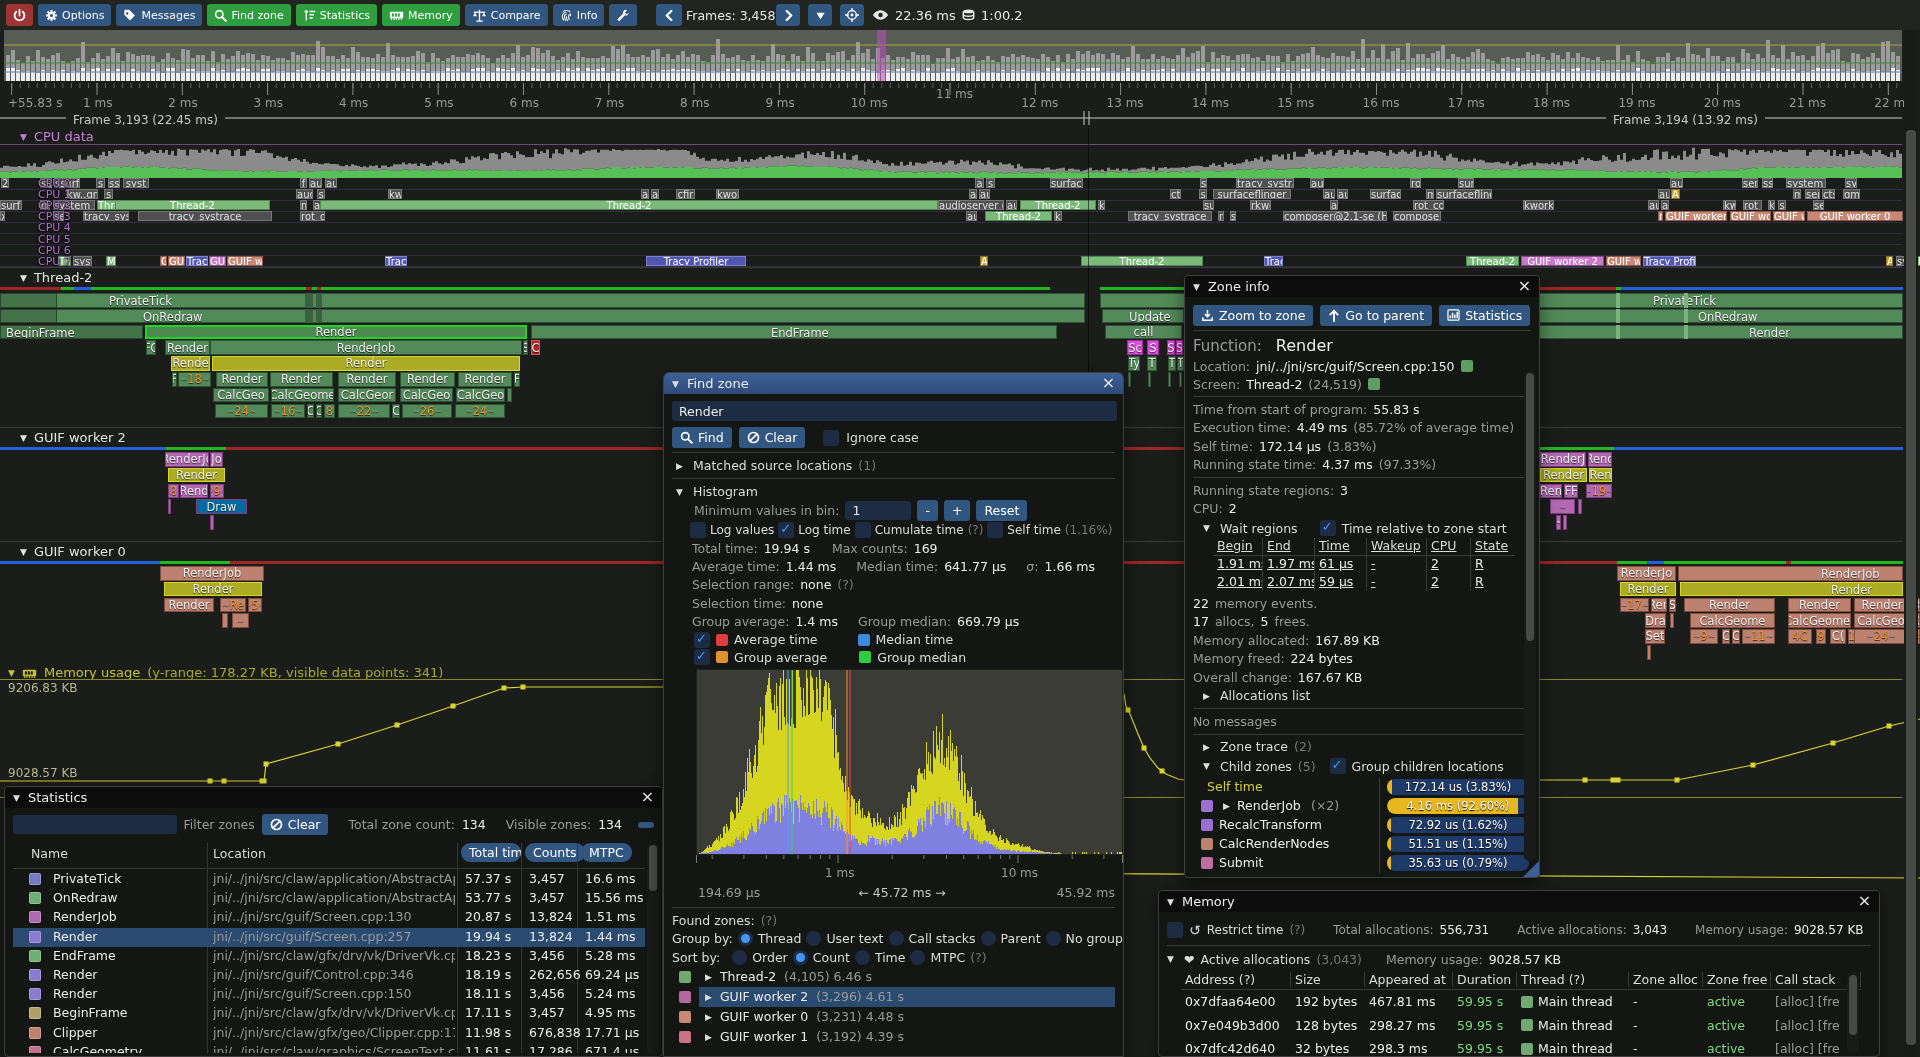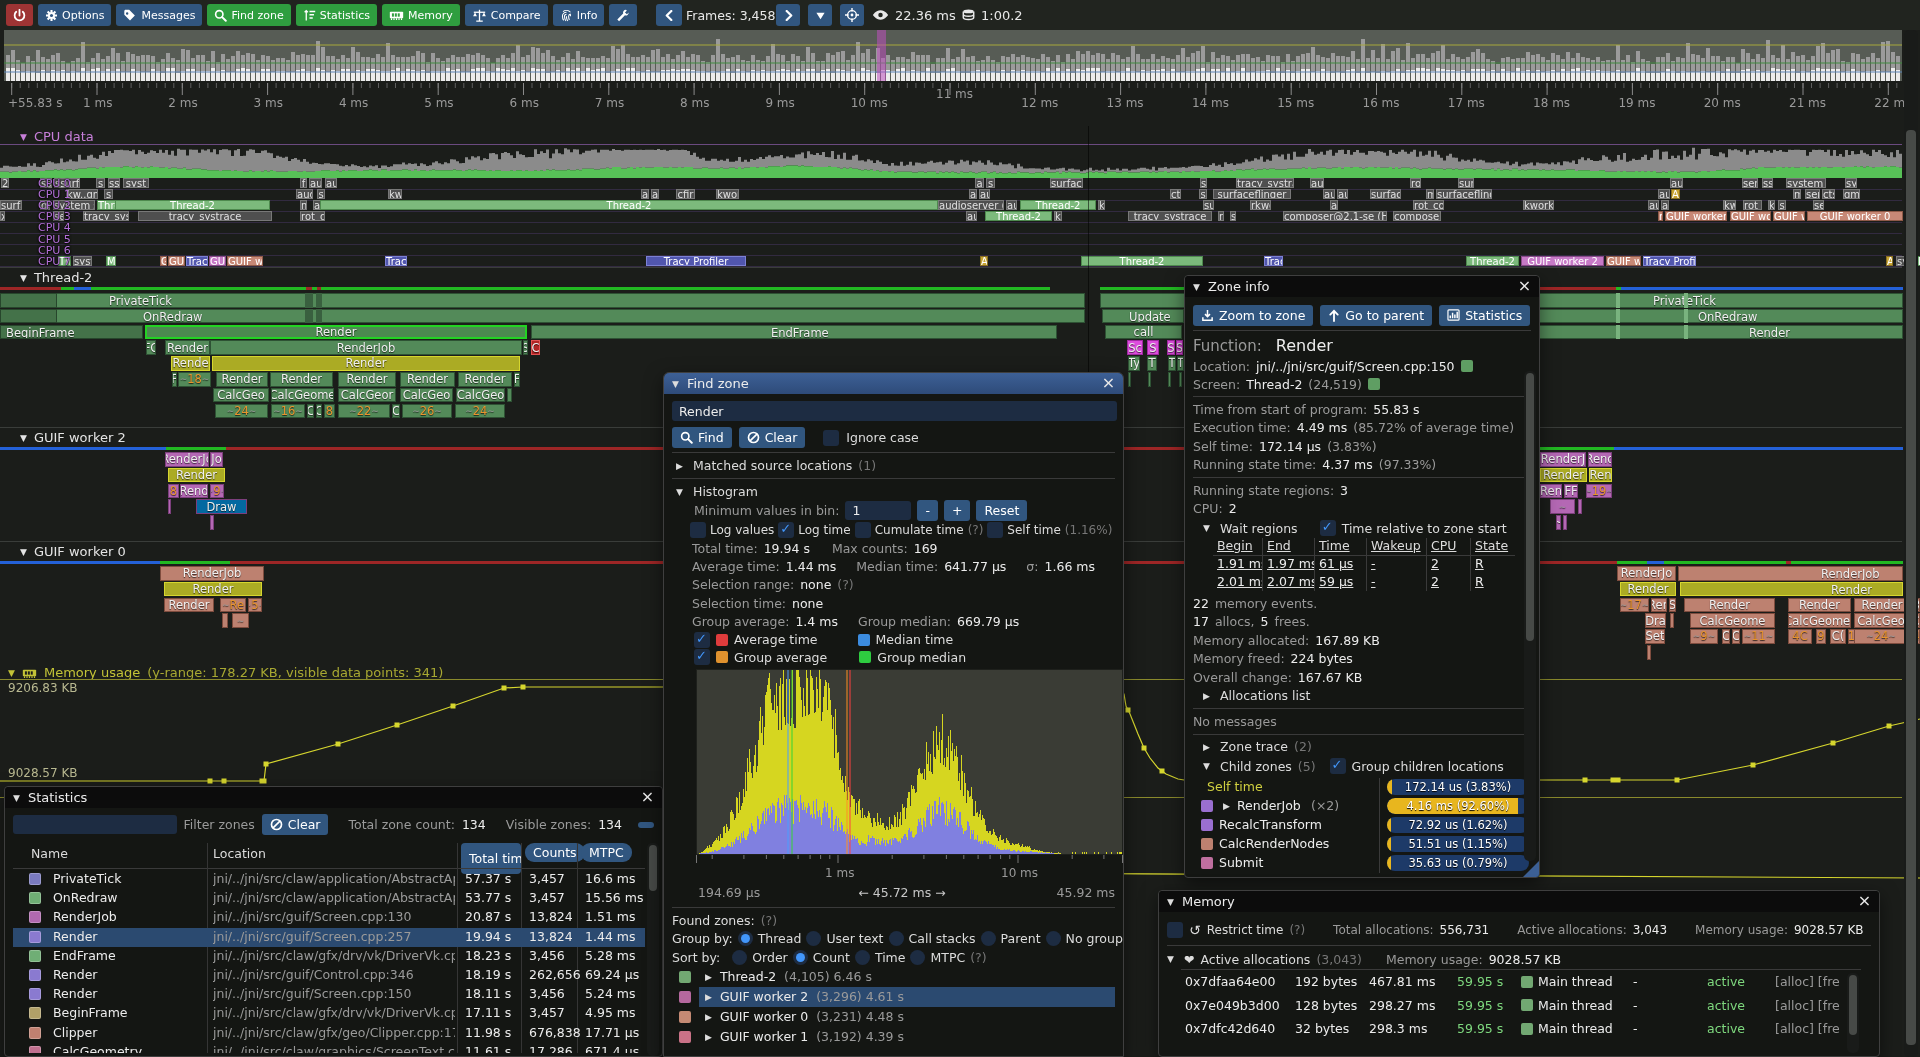--- a/index.html
+++ b/index.html
@@ -221,20 +221,28 @@
       <div class="mslabel" style="top: 13px; left: 1106.6px;">13 ms</div>
       <div class="mslabel" style="top: 13px; left: 1191.9px;">14 ms</div>
       <div class="mslabel" style="top: 13px; left: 1277.2px;">15 ms</div>
       <div class="mslabel" style="top: 13px; left: 1362.5px;">16 ms</div>
       <div class="mslabel" style="top: 13px; left: 1447.8px;">17 ms</div>
       <div class="mslabel" style="top: 13px; left: 1533.1px;">18 ms</div>
       <div class="mslabel" style="top: 13px; left: 1618.4px;">19 ms</div>
       <div class="mslabel" style="top: 13px; left: 1703.7px;">20 ms</div>
       <div class="mslabel" style="top: 13px; left: 1789px;">21 ms</div>
       <div class="mslabel" style="top: 13px; left: 1874.3px;">22 ms</div>
+    </div>
+  <div id="framebar" style="top:110px;height:16px">
+      <svg width="1920" height="16" style="position: absolute; left: 0px; top: 0px;">
+        <path d="M0 8H1902" fill="none" stroke="#c8c8c8" stroke-width="1"></path>
+        <path d="M1084 1v14M1089 1v14" fill="none" stroke="#c8c8c8" stroke-width="1"></path>
+      </svg>
+      <div class="framelabel" style="left: 66px;">Frame 3,193 (22.45 ms)</div>
+      <div class="framelabel" style="left: 1606px;">Frame 3,194 (13.92 ms)</div>
     </div>
   <div id="timeline" class="abs" style="left:0;top:0;width:1920px;height:1057px">
       <div class="sechdr cpuhdr" style="left: 20px; top: 129px;">
         <span class="tri">▼</span>
         <span>CPU data</span>
       </div>
       <div class="abs" style="left: 0px; top: 144px; width: 1902px; height: 1px; background: rgb(107, 74, 128);"></div>
       <svg width="1902" height="32" style="position: absolute; left: 0px; top: 146px;">
         <path d="M0 21.759999999999998h3v4h-3zM3 19.759999999999998h3v6h-3zM6 19.759999999999998h3v6h-3zM9 20.54h3v6h-3zM12 20.759999999999998h3v5h-3zM15 20.759999999999998h3v5h-3zM18 19.98h3v5h-3zM21 20.759999999999998h3v5h-3zM24 20.759999999999998h3v5h-3zM27 17.2h3v7h-3zM30 19.759999999999998h3v6h-3zM33 17.2h3v7h-3zM36 20.759999999999998h3v5h-3zM39 20.98h3v4h-3zM42 18.98h3v6h-3zM45 16.2h3v8h-3zM48 15.2h3v9h-3zM51 16.2h3v8h-3zM54 17.42h3v6h-3zM57 17.2h3v7h-3zM60 12.420000000000002h3v11h-3zM63 16.2h3v8h-3zM66 15.420000000000002h3v8h-3zM69 13.420000000000002h3v10h-3zM72 15.2h3v9h-3zM75 15.420000000000002h3v8h-3zM78 8.64h3v14h-3zM81 13.64h3v9h-3zM84 13.64h3v9h-3zM87 9.86h3v12h-3zM90 8.86h3v13h-3zM93 11.86h3v10h-3zM96 12.64h3v10h-3zM99 9.079999999999998h3v12h-3zM102 5.859999999999999h3v16h-3zM105 10.079999999999998h3v11h-3zM108 5.079999999999998h3v16h-3zM111 7.079999999999998h3v14h-3zM114 4.079999999999998h3v17h-3zM117 4.079999999999998h3v17h-3zM120 3.8599999999999994h3v18h-3zM123 4.299999999999997h3v16h-3zM126 4.299999999999997h3v16h-3zM129 5.079999999999998h3v16h-3zM132 3.8599999999999994h3v18h-3zM135 8.299999999999997h3v12h-3zM138 4.079999999999998h3v17h-3zM141 5.859999999999999h3v16h-3zM144 8.079999999999998h3v13h-3zM147 6.859999999999999h3v15h-3zM150 4.299999999999997h3v16h-3zM153 5.079999999999998h3v16h-3zM156 7.079999999999998h3v14h-3zM159 3.8599999999999994h3v18h-3zM162 6.859999999999999h3v15h-3zM165 4.079999999999998h3v17h-3zM168 8.64h3v14h-3zM171 4.859999999999999h3v17h-3zM174 9.86h3v12h-3zM177 2.6400000000000006h3v20h-3zM180 3.6400000000000006h3v19h-3zM183 3.8599999999999994h3v18h-3zM186 9.420000000000002h3v14h-3zM189 3.4200000000000017h3v20h-3zM192 3.6400000000000006h3v19h-3zM195 3.6400000000000006h3v19h-3zM198 6.640000000000001h3v16h-3zM201 3.4200000000000017h3v20h-3zM204 4.420000000000002h3v19h-3zM207 3.1999999999999993h3v21h-3zM210 6.199999999999999h3v18h-3zM213 3.1999999999999993h3v21h-3zM216 8.2h3v16h-3zM219 3.9800000000000004h3v21h-3zM222 3.1999999999999993h3v21h-3zM225 3.1999999999999993h3v21h-3zM228 4.199999999999999h3v20h-3zM231 9.98h3v15h-3zM234 4.199999999999999h3v20h-3zM237 2.9800000000000004h3v22h-3zM240 9.98h3v15h-3zM243 9.759999999999998h3v16h-3zM246 4.759999999999998h3v21h-3zM249 3.1999999999999993h3v21h-3zM252 3.759999999999998h3v22h-3zM255 6.98h3v18h-3zM258 6.98h3v18h-3zM261 4.759999999999998h3v21h-3zM264 4.199999999999999h3v20h-3zM267 6.759999999999998h3v19h-3zM270 7.199999999999999h3v17h-3zM273 11.98h3v13h-3zM276 9.759999999999998h3v16h-3zM279 10.759999999999998h3v15h-3zM282 11.759999999999998h3v14h-3zM285 10.759999999999998h3v15h-3zM288 14.98h3v10h-3zM291 12.98h3v12h-3zM294 11.98h3v13h-3zM297 13.759999999999998h3v12h-3zM300 15.759999999999998h3v10h-3zM303 12.98h3v12h-3zM306 15.759999999999998h3v10h-3zM309 17.759999999999998h3v8h-3zM312 16.759999999999998h3v9h-3zM315 16.98h3v8h-3zM318 17.98h3v7h-3zM321 18.2h3v6h-3zM324 17.2h3v7h-3zM327 17.2h3v7h-3zM330 17.98h3v7h-3zM333 17.98h3v7h-3zM336 18.2h3v6h-3zM339 19.759999999999998h3v6h-3zM342 20.2h3v4h-3zM345 18.98h3v6h-3zM348 20.2h3v4h-3zM351 18.2h3v6h-3zM354 19.2h3v5h-3zM357 19.98h3v5h-3zM360 20.98h3v4h-3zM363 20.2h3v4h-3zM366 21.2h3v3h-3zM369 19.42h3v4h-3zM372 20.2h3v4h-3zM375 19.2h3v5h-3zM378 21.98h3v3h-3zM381 19.42h3v4h-3zM384 19.42h3v4h-3zM387 20.98h3v4h-3zM390 20.2h3v4h-3zM393 18.2h3v6h-3zM396 18.2h3v6h-3zM399 18.2h3v6h-3zM402 16.42h3v7h-3zM405 18.42h3v5h-3zM408 17.2h3v7h-3zM411 17.98h3v7h-3zM414 17.42h3v6h-3zM417 19.98h3v5h-3zM420 17.2h3v7h-3zM423 18.2h3v6h-3zM426 19.98h3v5h-3zM429 19.2h3v5h-3zM432 16.42h3v7h-3zM435 15.2h3v9h-3zM438 17.2h3v7h-3zM441 18.2h3v6h-3zM444 16.2h3v8h-3zM447 17.2h3v7h-3zM450 13.2h3v11h-3zM453 13.420000000000002h3v10h-3zM456 15.2h3v9h-3zM459 17.2h3v7h-3zM462 16.98h3v8h-3zM465 11.2h3v13h-3zM468 13.420000000000002h3v10h-3zM471 10.2h3v14h-3zM474 11.420000000000002h3v12h-3zM477 10.2h3v14h-3zM480 14.2h3v10h-3zM483 12.2h3v12h-3zM486 12.98h3v12h-3zM489 7.199999999999999h3v17h-3zM492 6.98h3v18h-3zM495 8.2h3v16h-3zM498 13.2h3v11h-3zM501 6.98h3v18h-3zM504 5.98h3v19h-3zM507 6.98h3v18h-3zM510 9.2h3v15h-3zM513 11.98h3v13h-3zM516 5.199999999999999h3v19h-3zM519 8.2h3v16h-3zM522 8.98h3v16h-3zM525 11.2h3v13h-3zM528 10.98h3v14h-3zM531 10.98h3v14h-3zM534 3.1999999999999993h3v21h-3zM537 7.98h3v17h-3zM540 5.199999999999999h3v19h-3zM543 6.98h3v18h-3zM546 3.4200000000000017h3v20h-3zM549 12.2h3v12h-3zM552 7.420000000000002h3v16h-3zM555 3.1999999999999993h3v21h-3zM558 7.199999999999999h3v17h-3zM561 8.2h3v16h-3zM564 2.1999999999999993h3v22h-3zM567 3.4200000000000017h3v20h-3zM570 6.199999999999999h3v18h-3zM573 3.1999999999999993h3v21h-3zM576 3.4200000000000017h3v20h-3zM579 8.2h3v16h-3zM582 6.640000000000001h3v16h-3zM585 4.640000000000001h3v18h-3zM588 4.640000000000001h3v18h-3zM591 3.6400000000000006h3v19h-3zM594 3.4200000000000017h3v20h-3zM597 6.420000000000002h3v17h-3zM600 3.6400000000000006h3v19h-3zM603 3.6400000000000006h3v19h-3zM606 3.8599999999999994h3v18h-3zM609 4.640000000000001h3v18h-3zM612 3.0799999999999983h3v18h-3zM615 4.079999999999998h3v17h-3zM618 4.079999999999998h3v17h-3zM621 4.640000000000001h3v18h-3zM624 3.6400000000000006h3v19h-3zM627 3.8599999999999994h3v18h-3zM630 4.079999999999998h3v17h-3zM633 3.6400000000000006h3v19h-3zM636 4.079999999999998h3v17h-3zM639 3.8599999999999994h3v18h-3zM642 4.079999999999998h3v17h-3zM645 3.8599999999999994h3v18h-3zM648 3.8599999999999994h3v18h-3zM651 3.8599999999999994h3v18h-3zM654 4.079999999999998h3v17h-3zM657 3.0799999999999983h3v18h-3zM660 4.079999999999998h3v17h-3zM663 3.8599999999999994h3v18h-3zM666 4.859999999999999h3v17h-3zM669 4.079999999999998h3v17h-3zM672 3.8599999999999994h3v18h-3zM675 3.8599999999999994h3v18h-3zM678 4.079999999999998h3v17h-3zM681 3.8599999999999994h3v18h-3zM684 4.079999999999998h3v17h-3zM687 5.079999999999998h3v16h-3zM690 9.079999999999998h3v12h-3zM693 6.640000000000001h3v16h-3zM696 10.64h3v12h-3zM699 12.64h3v10h-3zM702 11.86h3v10h-3zM705 14.86h3v7h-3zM708 14.64h3v8h-3zM711 12.64h3v10h-3zM714 12.64h3v10h-3zM717 14.64h3v8h-3zM720 13.86h3v8h-3zM723 14.64h3v8h-3zM726 12.64h3v10h-3zM729 15.86h3v6h-3zM732 15.86h3v6h-3zM735 14.64h3v8h-3zM738 11.079999999999998h3v10h-3zM741 15.64h3v7h-3zM744 13.86h3v8h-3zM747 15.86h3v6h-3zM750 13.079999999999998h3v8h-3zM753 14.079999999999998h3v7h-3zM756 12.86h3v9h-3zM759 11.079999999999998h3v10h-3zM762 13.079999999999998h3v8h-3zM765 10.86h3v11h-3zM768 9.299999999999997h3v11h-3zM771 11.299999999999997h3v9h-3zM774 10.299999999999997h3v10h-3zM777 10.299999999999997h3v10h-3zM780 9.079999999999998h3v12h-3zM783 12.299999999999997h3v8h-3zM786 10.52h3v9h-3zM789 11.52h3v8h-3zM792 11.52h3v8h-3zM795 8.52h3v11h-3zM798 8.299999999999997h3v12h-3zM801 6.52h3v13h-3zM804 12.299999999999997h3v8h-3zM807 5.299999999999997h3v15h-3zM810 8.299999999999997h3v12h-3zM813 9.079999999999998h3v12h-3zM816 7.079999999999998h3v14h-3zM819 9.079999999999998h3v12h-3zM822 6.079999999999998h3v15h-3zM825 11.079999999999998h3v10h-3zM828 11.299999999999997h3v9h-3zM831 5.079999999999998h3v16h-3zM834 13.079999999999998h3v8h-3zM837 8.86h3v13h-3zM840 12.64h3v10h-3zM843 6.859999999999999h3v15h-3zM846 13.64h3v9h-3zM849 13.86h3v8h-3zM852 9.64h3v13h-3zM855 8.64h3v14h-3zM858 14.420000000000002h3v9h-3zM861 14.2h3v10h-3zM864 15.420000000000002h3v8h-3zM867 13.2h3v11h-3zM870 14.420000000000002h3v9h-3zM873 16.98h3v8h-3zM876 14.2h3v10h-3zM879 15.759999999999998h3v10h-3zM882 17.98h3v7h-3zM885 17.98h3v7h-3zM888 19.759999999999998h3v6h-3zM891 16.98h3v8h-3zM894 19.54h3v7h-3zM897 19.759999999999998h3v6h-3zM900 15.759999999999998h3v10h-3zM903 19.759999999999998h3v6h-3zM906 18.759999999999998h3v7h-3zM909 15.759999999999998h3v10h-3zM912 19.54h3v7h-3zM915 16.54h3v10h-3zM918 16.759999999999998h3v9h-3zM921 17.759999999999998h3v8h-3zM924 17.54h3v9h-3zM927 15.759999999999998h3v10h-3zM930 14.759999999999998h3v11h-3zM933 16.759999999999998h3v9h-3zM936 16.32h3v11h-3zM939 15.759999999999998h3v10h-3zM942 18.54h3v8h-3zM945 16.759999999999998h3v9h-3zM948 14.54h3v12h-3zM951 14.759999999999998h3v11h-3zM954 18.54h3v8h-3zM957 17.32h3v10h-3zM960 13.759999999999998h3v12h-3zM963 15.54h3v11h-3zM966 14.54h3v12h-3zM969 18.759999999999998h3v7h-3zM972 15.54h3v11h-3zM975 16.32h3v11h-3zM978 14.54h3v12h-3zM981 16.759999999999998h3v9h-3zM984 18.759999999999998h3v7h-3zM987 14.32h3v13h-3zM990 16.54h3v10h-3zM993 18.759999999999998h3v7h-3zM996 19.32h3v8h-3zM999 16.54h3v10h-3zM1002 18.32h3v9h-3zM1005 18.32h3v9h-3zM1008 17.54h3v9h-3zM1011 19.32h3v8h-3zM1014 22.32h3v5h-3zM1017 17.759999999999998h3v8h-3zM1020 20.54h3v6h-3zM1023 22.54h3v4h-3zM1026 22.54h3v4h-3zM1029 22.32h3v5h-3zM1032 22.32h3v5h-3zM1035 22.54h3v4h-3zM1038 22.54h3v4h-3zM1041 23.32h3v4h-3zM1044 21.759999999999998h3v4h-3zM1047 21.54h3v5h-3zM1050 23.54h3v3h-3zM1053 23.54h3v3h-3zM1056 22.759999999999998h3v3h-3zM1059 22.32h3v5h-3zM1062 21.759999999999998h3v4h-3zM1065 24.54h3v2h-3zM1068 22.759999999999998h3v3h-3zM1071 22.54h3v4h-3zM1074 23.54h3v3h-3zM1077 23.54h3v3h-3zM1080 25.32h3v2h-3zM1083 24.32h3v3h-3zM1086 23.54h3v3h-3zM1089 21.759999999999998h3v4h-3zM1092 24.54h3v2h-3zM1095 23.759999999999998h3v2h-3zM1098 24.54h3v2h-3zM1101 23.54h3v3h-3zM1104 25.32h3v2h-3zM1107 21.759999999999998h3v4h-3zM1110 23.759999999999998h3v2h-3zM1113 23.759999999999998h3v2h-3zM1116 22.54h3v4h-3zM1119 24.54h3v2h-3zM1122 22.759999999999998h3v3h-3zM1125 22.759999999999998h3v3h-3zM1128 24.54h3v2h-3zM1131 23.54h3v3h-3zM1134 23.54h3v3h-3zM1137 22.54h3v4h-3zM1140 21.759999999999998h3v4h-3zM1143 21.759999999999998h3v4h-3zM1146 22.759999999999998h3v3h-3zM1149 23.54h3v3h-3zM1152 20.759999999999998h3v5h-3zM1155 24.54h3v2h-3zM1158 21.759999999999998h3v4h-3zM1161 21.759999999999998h3v4h-3zM1164 20.98h3v4h-3zM1167 22.54h3v4h-3zM1170 21.759999999999998h3v4h-3zM1173 21.759999999999998h3v4h-3zM1176 21.759999999999998h3v4h-3zM1179 21.54h3v5h-3zM1182 20.98h3v4h-3zM1185 21.759999999999998h3v4h-3zM1188 20.759999999999998h3v5h-3zM1191 19.98h3v5h-3zM1194 19.759999999999998h3v6h-3zM1197 19.759999999999998h3v6h-3zM1200 19.98h3v5h-3zM1203 20.98h3v4h-3zM1206 20.98h3v4h-3zM1209 18.98h3v6h-3zM1212 17.2h3v7h-3zM1215 19.759999999999998h3v6h-3zM1218 18.759999999999998h3v7h-3zM1221 20.98h3v4h-3zM1224 16.2h3v8h-3zM1227 17.98h3v7h-3zM1230 17.2h3v7h-3zM1233 18.98h3v6h-3zM1236 17.42h3v6h-3zM1239 17.42h3v6h-3zM1242 16.2h3v8h-3zM1245 13.420000000000002h3v10h-3zM1248 15.420000000000002h3v8h-3zM1251 14.64h3v8h-3zM1254 12.2h3v12h-3zM1257 13.420000000000002h3v10h-3zM1260 10.420000000000002h3v13h-3zM1263 15.64h3v7h-3zM1266 13.420000000000002h3v10h-3zM1269 14.64h3v8h-3zM1272 8.64h3v14h-3zM1275 8.420000000000002h3v15h-3zM1278 10.420000000000002h3v13h-3zM1281 8.420000000000002h3v15h-3zM1284 13.420000000000002h3v10h-3zM1287 7.640000000000001h3v15h-3zM1290 13.64h3v9h-3zM1293 5.640000000000001h3v17h-3zM1296 10.64h3v12h-3zM1299 10.64h3v12h-3zM1302 10.86h3v11h-3zM1305 7.640000000000001h3v15h-3zM1308 3.0799999999999983h3v18h-3zM1311 5.640000000000001h3v17h-3zM1314 8.64h3v14h-3zM1317 7.859999999999999h3v14h-3zM1320 5.859999999999999h3v16h-3zM1323 8.86h3v13h-3zM1326 4.640000000000001h3v18h-3zM1329 3.6400000000000006h3v19h-3zM1332 9.86h3v12h-3zM1335 6.859999999999999h3v15h-3zM1338 4.079999999999998h3v17h-3zM1341 3.6400000000000006h3v19h-3zM1344 8.079999999999998h3v13h-3zM1347 4.079999999999998h3v17h-3zM1350 8.86h3v13h-3zM1353 6.079999999999998h3v15h-3zM1356 4.079999999999998h3v17h-3zM1359 6.859999999999999h3v15h-3zM1362 6.640000000000001h3v16h-3zM1365 8.86h3v13h-3zM1368 5.079999999999998h3v16h-3zM1371 5.079999999999998h3v16h-3zM1374 5.859999999999999h3v16h-3zM1377 5.079999999999998h3v16h-3zM1380 5.859999999999999h3v16h-3zM1383 6.859999999999999h3v15h-3zM1386 9.86h3v12h-3zM1389 4.079999999999998h3v17h-3zM1392 6.640000000000001h3v16h-3zM1395 8.079999999999998h3v13h-3zM1398 5.640000000000001h3v17h-3zM1401 3.8599999999999994h3v18h-3zM1404 5.859999999999999h3v16h-3zM1407 7.859999999999999h3v14h-3zM1410 5.640000000000001h3v17h-3zM1413 3.8599999999999994h3v18h-3zM1416 10.64h3v12h-3zM1419 5.420000000000002h3v18h-3zM1422 9.64h3v13h-3zM1425 8.64h3v14h-3zM1428 4.859999999999999h3v17h-3zM1431 10.64h3v12h-3zM1434 4.640000000000001h3v18h-3zM1437 8.64h3v14h-3zM1440 11.64h3v11h-3zM1443 14.420000000000002h3v9h-3zM1446 9.64h3v13h-3zM1449 7.640000000000001h3v15h-3zM1452 11.420000000000002h3v12h-3zM1455 11.64h3v11h-3zM1458 15.420000000000002h3v8h-3zM1461 13.420000000000002h3v10h-3zM1464 14.64h3v8h-3zM1467 13.64h3v9h-3zM1470 15.64h3v7h-3zM1473 12.420000000000002h3v11h-3zM1476 14.64h3v8h-3zM1479 13.64h3v9h-3zM1482 14.420000000000002h3v9h-3zM1485 16.42h3v7h-3zM1488 16.42h3v7h-3zM1491 16.64h3v6h-3zM1494 16.2h3v8h-3zM1497 15.64h3v7h-3zM1500 17.2h3v7h-3zM1503 17.42h3v6h-3zM1506 15.420000000000002h3v8h-3zM1509 19.2h3v5h-3zM1512 17.64h3v5h-3zM1515 15.64h3v7h-3zM1518 20.2h3v4h-3zM1521 18.42h3v5h-3zM1524 18.2h3v6h-3zM1527 17.42h3v6h-3zM1530 16.42h3v7h-3zM1533 19.42h3v4h-3zM1536 16.42h3v7h-3zM1539 17.2h3v7h-3zM1542 17.42h3v6h-3zM1545 17.2h3v7h-3zM1548 18.2h3v6h-3zM1551 16.42h3v7h-3zM1554 18.2h3v6h-3zM1557 16.2h3v8h-3zM1560 19.2h3v5h-3zM1563 15.2h3v9h-3zM1566 15.420000000000002h3v8h-3zM1569 16.42h3v7h-3zM1572 14.420000000000002h3v9h-3zM1575 17.98h3v7h-3zM1578 13.2h3v11h-3zM1581 11.2h3v13h-3zM1584 14.2h3v10h-3zM1587 12.2h3v12h-3zM1590 13.98h3v11h-3zM1593 14.98h3v10h-3zM1596 14.98h3v10h-3zM1599 14.2h3v10h-3zM1602 9.2h3v15h-3zM1605 10.759999999999998h3v15h-3zM1608 13.759999999999998h3v12h-3zM1611 15.759999999999998h3v10h-3zM1614 14.759999999999998h3v11h-3zM1617 8.98h3v16h-3zM1620 13.759999999999998h3v12h-3zM1623 6.98h3v18h-3zM1626 15.759999999999998h3v10h-3zM1629 14.759999999999998h3v11h-3zM1632 12.759999999999998h3v13h-3zM1635 13.98h3v11h-3zM1638 13.759999999999998h3v12h-3zM1641 10.98h3v14h-3zM1644 8.759999999999998h3v17h-3zM1647 13.98h3v11h-3zM1650 11.759999999999998h3v14h-3zM1653 3.9800000000000004h3v21h-3zM1656 3.539999999999999h3v23h-3zM1659 13.54h3v13h-3zM1662 5.759999999999998h3v20h-3zM1665 5.539999999999999h3v21h-3zM1668 12.98h3v12h-3zM1671 9.759999999999998h3v16h-3zM1674 11.98h3v13h-3zM1677 9.54h3v17h-3zM1680 13.759999999999998h3v12h-3zM1683 4.759999999999998h3v21h-3zM1686 10.759999999999998h3v15h-3zM1689 8.759999999999998h3v17h-3zM1692 1.759999999999998h3v24h-3zM1695 13.54h3v13h-3zM1698 7.759999999999998h3v18h-3zM1701 2.9800000000000004h3v22h-3zM1704 2.9800000000000004h3v22h-3zM1707 2.759999999999998h3v23h-3zM1710 8.98h3v16h-3zM1713 9.98h3v15h-3zM1716 10.2h3v14h-3zM1719 6.199999999999999h3v18h-3zM1722 7.420000000000002h3v16h-3zM1725 11.2h3v13h-3zM1728 3.1999999999999993h3v21h-3zM1731 4.199999999999999h3v20h-3zM1734 3.1999999999999993h3v21h-3zM1737 4.199999999999999h3v20h-3zM1740 5.640000000000001h3v17h-3zM1743 3.4200000000000017h3v20h-3zM1746 8.64h3v14h-3zM1749 4.640000000000001h3v18h-3zM1752 3.8599999999999994h3v18h-3zM1755 6.640000000000001h3v16h-3zM1758 4.079999999999998h3v17h-3zM1761 4.079999999999998h3v17h-3zM1764 5.859999999999999h3v16h-3zM1767 4.859999999999999h3v17h-3zM1770 6.859999999999999h3v15h-3zM1773 3.8599999999999994h3v18h-3zM1776 5.079999999999998h3v16h-3zM1779 4.079999999999998h3v17h-3zM1782 5.859999999999999h3v16h-3zM1785 6.079999999999998h3v15h-3zM1788 3.8599999999999994h3v18h-3zM1791 4.079999999999998h3v17h-3zM1794 3.8599999999999994h3v18h-3zM1797 3.8599999999999994h3v18h-3zM1800 4.079999999999998h3v17h-3zM1803 4.079999999999998h3v17h-3zM1806 9.86h3v12h-3zM1809 6.079999999999998h3v15h-3zM1812 3.8599999999999994h3v18h-3zM1815 4.079999999999998h3v17h-3zM1818 3.8599999999999994h3v18h-3zM1821 4.079999999999998h3v17h-3zM1824 6.079999999999998h3v15h-3zM1827 3.8599999999999994h3v18h-3zM1830 9.86h3v12h-3zM1833 4.079999999999998h3v17h-3zM1836 10.079999999999998h3v11h-3zM1839 8.079999999999998h3v13h-3zM1842 10.86h3v11h-3zM1845 4.079999999999998h3v17h-3zM1848 9.079999999999998h3v12h-3zM1851 5.079999999999998h3v16h-3zM1854 8.299999999999997h3v12h-3zM1857 8.079999999999998h3v13h-3zM1860 4.299999999999997h3v16h-3zM1863 6.859999999999999h3v15h-3zM1866 8.299999999999997h3v12h-3zM1869 10.079999999999998h3v11h-3zM1872 3.8599999999999994h3v18h-3zM1875 6.079999999999998h3v15h-3zM1878 4.079999999999998h3v17h-3zM1881 8.079999999999998h3v13h-3zM1884 9.299999999999997h3v11h-3zM1887 11.079999999999998h3v10h-3zM1890 6.299999999999997h3v14h-3zM1893 11.299999999999997h3v9h-3zM1896 4.079999999999998h3v17h-3zM1899 7.859999999999999h3v14h-3z" fill="#8b8b8b"></path>
         <path d="M0 25.759999999999998h3v6.24h-3zM3 25.759999999999998h3v6.24h-3zM6 25.759999999999998h3v6.24h-3zM9 26.54h3v5.46h-3zM12 25.759999999999998h3v6.24h-3zM15 25.759999999999998h3v6.24h-3zM18 24.98h3v7.0200000000000005h-3zM21 25.759999999999998h3v6.24h-3zM24 25.759999999999998h3v6.24h-3zM27 24.2h3v7.800000000000001h-3zM30 25.759999999999998h3v6.24h-3zM33 24.2h3v7.800000000000001h-3zM36 25.759999999999998h3v6.24h-3zM39 24.98h3v7.0200000000000005h-3zM42 24.98h3v7.0200000000000005h-3zM45 24.2h3v7.800000000000001h-3zM48 24.2h3v7.800000000000001h-3zM51 24.2h3v7.800000000000001h-3zM54 23.42h3v8.58h-3zM57 24.2h3v7.800000000000001h-3zM60 23.42h3v8.58h-3zM63 24.2h3v7.800000000000001h-3zM66 23.42h3v8.58h-3zM69 23.42h3v8.58h-3zM72 24.2h3v7.800000000000001h-3zM75 23.42h3v8.58h-3zM78 22.64h3v9.36h-3zM81 22.64h3v9.36h-3zM84 22.64h3v9.36h-3zM87 21.86h3v10.14h-3zM90 21.86h3v10.14h-3zM93 21.86h3v10.14h-3zM96 22.64h3v9.36h-3zM99 21.08h3v10.92h-3zM102 21.86h3v10.14h-3zM105 21.08h3v10.92h-3zM108 21.08h3v10.92h-3zM111 21.08h3v10.92h-3zM114 21.08h3v10.92h-3zM117 21.08h3v10.92h-3zM120 21.86h3v10.14h-3zM123 20.299999999999997h3v11.700000000000001h-3zM126 20.299999999999997h3v11.700000000000001h-3zM129 21.08h3v10.92h-3zM132 21.86h3v10.14h-3zM135 20.299999999999997h3v11.700000000000001h-3zM138 21.08h3v10.92h-3zM141 21.86h3v10.14h-3zM144 21.08h3v10.92h-3zM147 21.86h3v10.14h-3zM150 20.299999999999997h3v11.700000000000001h-3zM153 21.08h3v10.92h-3zM156 21.08h3v10.92h-3zM159 21.86h3v10.14h-3zM162 21.86h3v10.14h-3zM165 21.08h3v10.92h-3zM168 22.64h3v9.36h-3zM171 21.86h3v10.14h-3zM174 21.86h3v10.14h-3zM177 22.64h3v9.36h-3zM180 22.64h3v9.36h-3zM183 21.86h3v10.14h-3zM186 23.42h3v8.58h-3zM189 23.42h3v8.58h-3zM192 22.64h3v9.36h-3zM195 22.64h3v9.36h-3zM198 22.64h3v9.36h-3zM201 23.42h3v8.58h-3zM204 23.42h3v8.58h-3zM207 24.2h3v7.800000000000001h-3zM210 24.2h3v7.800000000000001h-3zM213 24.2h3v7.800000000000001h-3zM216 24.2h3v7.800000000000001h-3zM219 24.98h3v7.0200000000000005h-3zM222 24.2h3v7.800000000000001h-3zM225 24.2h3v7.800000000000001h-3zM228 24.2h3v7.800000000000001h-3zM231 24.98h3v7.0200000000000005h-3zM234 24.2h3v7.800000000000001h-3zM237 24.98h3v7.0200000000000005h-3zM240 24.98h3v7.0200000000000005h-3zM243 25.759999999999998h3v6.24h-3zM246 25.759999999999998h3v6.24h-3zM249 24.2h3v7.800000000000001h-3zM252 25.759999999999998h3v6.24h-3zM255 24.98h3v7.0200000000000005h-3zM258 24.98h3v7.0200000000000005h-3zM261 25.759999999999998h3v6.24h-3zM264 24.2h3v7.800000000000001h-3zM267 25.759999999999998h3v6.24h-3zM270 24.2h3v7.800000000000001h-3zM273 24.98h3v7.0200000000000005h-3zM276 25.759999999999998h3v6.24h-3zM279 25.759999999999998h3v6.24h-3zM282 25.759999999999998h3v6.24h-3zM285 25.759999999999998h3v6.24h-3zM288 24.98h3v7.0200000000000005h-3zM291 24.98h3v7.0200000000000005h-3zM294 24.98h3v7.0200000000000005h-3zM297 25.759999999999998h3v6.24h-3zM300 25.759999999999998h3v6.24h-3zM303 24.98h3v7.0200000000000005h-3zM306 25.759999999999998h3v6.24h-3zM309 25.759999999999998h3v6.24h-3zM312 25.759999999999998h3v6.24h-3zM315 24.98h3v7.0200000000000005h-3zM318 24.98h3v7.0200000000000005h-3zM321 24.2h3v7.800000000000001h-3zM324 24.2h3v7.800000000000001h-3zM327 24.2h3v7.800000000000001h-3zM330 24.98h3v7.0200000000000005h-3zM333 24.98h3v7.0200000000000005h-3zM336 24.2h3v7.800000000000001h-3zM339 25.759999999999998h3v6.24h-3zM342 24.2h3v7.800000000000001h-3zM345 24.98h3v7.0200000000000005h-3zM348 24.2h3v7.800000000000001h-3zM351 24.2h3v7.800000000000001h-3zM354 24.2h3v7.800000000000001h-3zM357 24.98h3v7.0200000000000005h-3zM360 24.98h3v7.0200000000000005h-3zM363 24.2h3v7.800000000000001h-3zM366 24.2h3v7.800000000000001h-3zM369 23.42h3v8.58h-3zM372 24.2h3v7.800000000000001h-3zM375 24.2h3v7.800000000000001h-3zM378 24.98h3v7.0200000000000005h-3zM381 23.42h3v8.58h-3zM384 23.42h3v8.58h-3zM387 24.98h3v7.0200000000000005h-3zM390 24.2h3v7.800000000000001h-3zM393 24.2h3v7.800000000000001h-3zM396 24.2h3v7.800000000000001h-3zM399 24.2h3v7.800000000000001h-3zM402 23.42h3v8.58h-3zM405 23.42h3v8.58h-3zM408 24.2h3v7.800000000000001h-3zM411 24.98h3v7.0200000000000005h-3zM414 23.42h3v8.58h-3zM417 24.98h3v7.0200000000000005h-3zM420 24.2h3v7.800000000000001h-3zM423 24.2h3v7.800000000000001h-3zM426 24.98h3v7.0200000000000005h-3zM429 24.2h3v7.800000000000001h-3zM432 23.42h3v8.58h-3zM435 24.2h3v7.800000000000001h-3zM438 24.2h3v7.800000000000001h-3zM441 24.2h3v7.800000000000001h-3zM444 24.2h3v7.800000000000001h-3zM447 24.2h3v7.800000000000001h-3zM450 24.2h3v7.800000000000001h-3zM453 23.42h3v8.58h-3zM456 24.2h3v7.800000000000001h-3zM459 24.2h3v7.800000000000001h-3zM462 24.98h3v7.0200000000000005h-3zM465 24.2h3v7.800000000000001h-3zM468 23.42h3v8.58h-3zM471 24.2h3v7.800000000000001h-3zM474 23.42h3v8.58h-3zM477 24.2h3v7.800000000000001h-3zM480 24.2h3v7.800000000000001h-3zM483 24.2h3v7.800000000000001h-3zM486 24.98h3v7.0200000000000005h-3zM489 24.2h3v7.800000000000001h-3zM492 24.98h3v7.0200000000000005h-3zM495 24.2h3v7.800000000000001h-3zM498 24.2h3v7.800000000000001h-3zM501 24.98h3v7.0200000000000005h-3zM504 24.98h3v7.0200000000000005h-3zM507 24.98h3v7.0200000000000005h-3zM510 24.2h3v7.800000000000001h-3zM513 24.98h3v7.0200000000000005h-3zM516 24.2h3v7.800000000000001h-3zM519 24.2h3v7.800000000000001h-3zM522 24.98h3v7.0200000000000005h-3zM525 24.2h3v7.800000000000001h-3zM528 24.98h3v7.0200000000000005h-3zM531 24.98h3v7.0200000000000005h-3zM534 24.2h3v7.800000000000001h-3zM537 24.98h3v7.0200000000000005h-3zM540 24.2h3v7.800000000000001h-3zM543 24.98h3v7.0200000000000005h-3zM546 23.42h3v8.58h-3zM549 24.2h3v7.800000000000001h-3zM552 23.42h3v8.58h-3zM555 24.2h3v7.800000000000001h-3zM558 24.2h3v7.800000000000001h-3zM561 24.2h3v7.800000000000001h-3zM564 24.2h3v7.800000000000001h-3zM567 23.42h3v8.58h-3zM570 24.2h3v7.800000000000001h-3zM573 24.2h3v7.800000000000001h-3zM576 23.42h3v8.58h-3zM579 24.2h3v7.800000000000001h-3zM582 22.64h3v9.36h-3zM585 22.64h3v9.36h-3zM588 22.64h3v9.36h-3zM591 22.64h3v9.36h-3zM594 23.42h3v8.58h-3zM597 23.42h3v8.58h-3zM600 22.64h3v9.36h-3zM603 22.64h3v9.36h-3zM606 21.86h3v10.14h-3zM609 22.64h3v9.36h-3zM612 21.08h3v10.92h-3zM615 21.08h3v10.92h-3zM618 21.08h3v10.92h-3zM621 22.64h3v9.36h-3zM624 22.64h3v9.36h-3zM627 21.86h3v10.14h-3zM630 21.08h3v10.92h-3zM633 22.64h3v9.36h-3zM636 21.08h3v10.92h-3zM639 21.86h3v10.14h-3zM642 21.08h3v10.92h-3zM645 21.86h3v10.14h-3zM648 21.86h3v10.14h-3zM651 21.86h3v10.14h-3zM654 21.08h3v10.92h-3zM657 21.08h3v10.92h-3zM660 21.08h3v10.92h-3zM663 21.86h3v10.14h-3zM666 21.86h3v10.14h-3zM669 21.08h3v10.92h-3zM672 21.86h3v10.14h-3zM675 21.86h3v10.14h-3zM678 21.08h3v10.92h-3zM681 21.86h3v10.14h-3zM684 21.08h3v10.92h-3zM687 21.08h3v10.92h-3zM690 21.08h3v10.92h-3zM693 22.64h3v9.36h-3zM696 22.64h3v9.36h-3zM699 22.64h3v9.36h-3zM702 21.86h3v10.14h-3zM705 21.86h3v10.14h-3zM708 22.64h3v9.36h-3zM711 22.64h3v9.36h-3zM714 22.64h3v9.36h-3zM717 22.64h3v9.36h-3zM720 21.86h3v10.14h-3zM723 22.64h3v9.36h-3zM726 22.64h3v9.36h-3zM729 21.86h3v10.14h-3zM732 21.86h3v10.14h-3zM735 22.64h3v9.36h-3zM738 21.08h3v10.92h-3zM741 22.64h3v9.36h-3zM744 21.86h3v10.14h-3zM747 21.86h3v10.14h-3zM750 21.08h3v10.92h-3zM753 21.08h3v10.92h-3zM756 21.86h3v10.14h-3zM759 21.08h3v10.92h-3zM762 21.08h3v10.92h-3zM765 21.86h3v10.14h-3zM768 20.299999999999997h3v11.700000000000001h-3zM771 20.299999999999997h3v11.700000000000001h-3zM774 20.299999999999997h3v11.700000000000001h-3zM777 20.299999999999997h3v11.700000000000001h-3zM780 21.08h3v10.92h-3zM783 20.299999999999997h3v11.700000000000001h-3zM786 19.52h3v12.48h-3zM789 19.52h3v12.48h-3zM792 19.52h3v12.48h-3zM795 19.52h3v12.48h-3zM798 20.299999999999997h3v11.700000000000001h-3zM801 19.52h3v12.48h-3zM804 20.299999999999997h3v11.700000000000001h-3zM807 20.299999999999997h3v11.700000000000001h-3zM810 20.299999999999997h3v11.700000000000001h-3zM813 21.08h3v10.92h-3zM816 21.08h3v10.92h-3zM819 21.08h3v10.92h-3zM822 21.08h3v10.92h-3zM825 21.08h3v10.92h-3zM828 20.299999999999997h3v11.700000000000001h-3zM831 21.08h3v10.92h-3zM834 21.08h3v10.92h-3zM837 21.86h3v10.14h-3zM840 22.64h3v9.36h-3zM843 21.86h3v10.14h-3zM846 22.64h3v9.36h-3zM849 21.86h3v10.14h-3zM852 22.64h3v9.36h-3zM855 22.64h3v9.36h-3zM858 23.42h3v8.58h-3zM861 24.2h3v7.800000000000001h-3zM864 23.42h3v8.58h-3zM867 24.2h3v7.800000000000001h-3zM870 23.42h3v8.58h-3zM873 24.98h3v7.0200000000000005h-3zM876 24.2h3v7.800000000000001h-3zM879 25.759999999999998h3v6.24h-3zM882 24.98h3v7.0200000000000005h-3zM885 24.98h3v7.0200000000000005h-3zM888 25.759999999999998h3v6.24h-3zM891 24.98h3v7.0200000000000005h-3zM894 26.54h3v5.46h-3zM897 25.759999999999998h3v6.24h-3zM900 25.759999999999998h3v6.24h-3zM903 25.759999999999998h3v6.24h-3zM906 25.759999999999998h3v6.24h-3zM909 25.759999999999998h3v6.24h-3zM912 26.54h3v5.46h-3zM915 26.54h3v5.46h-3zM918 25.759999999999998h3v6.24h-3zM921 25.759999999999998h3v6.24h-3zM924 26.54h3v5.46h-3zM927 25.759999999999998h3v6.24h-3zM930 25.759999999999998h3v6.24h-3zM933 25.759999999999998h3v6.24h-3zM936 27.32h3v4.68h-3zM939 25.759999999999998h3v6.24h-3zM942 26.54h3v5.46h-3zM945 25.759999999999998h3v6.24h-3zM948 26.54h3v5.46h-3zM951 25.759999999999998h3v6.24h-3zM954 26.54h3v5.46h-3zM957 27.32h3v4.68h-3zM960 25.759999999999998h3v6.24h-3zM963 26.54h3v5.46h-3zM966 26.54h3v5.46h-3zM969 25.759999999999998h3v6.24h-3zM972 26.54h3v5.46h-3zM975 27.32h3v4.68h-3zM978 26.54h3v5.46h-3zM981 25.759999999999998h3v6.24h-3zM984 25.759999999999998h3v6.24h-3zM987 27.32h3v4.68h-3zM990 26.54h3v5.46h-3zM993 25.759999999999998h3v6.24h-3zM996 27.32h3v4.68h-3zM999 26.54h3v5.46h-3zM1002 27.32h3v4.68h-3zM1005 27.32h3v4.68h-3zM1008 26.54h3v5.46h-3zM1011 27.32h3v4.68h-3zM1014 27.32h3v4.68h-3zM1017 25.759999999999998h3v6.24h-3zM1020 26.54h3v5.46h-3zM1023 26.54h3v5.46h-3zM1026 26.54h3v5.46h-3zM1029 27.32h3v4.68h-3zM1032 27.32h3v4.68h-3zM1035 26.54h3v5.46h-3zM1038 26.54h3v5.46h-3zM1041 27.32h3v4.68h-3zM1044 25.759999999999998h3v6.24h-3zM1047 26.54h3v5.46h-3zM1050 26.54h3v5.46h-3zM1053 26.54h3v5.46h-3zM1056 25.759999999999998h3v6.24h-3zM1059 27.32h3v4.68h-3zM1062 25.759999999999998h3v6.24h-3zM1065 26.54h3v5.46h-3zM1068 25.759999999999998h3v6.24h-3zM1071 26.54h3v5.46h-3zM1074 26.54h3v5.46h-3zM1077 26.54h3v5.46h-3zM1080 27.32h3v4.68h-3zM1083 27.32h3v4.68h-3zM1086 26.54h3v5.46h-3zM1089 25.759999999999998h3v6.24h-3zM1092 26.54h3v5.46h-3zM1095 25.759999999999998h3v6.24h-3zM1098 26.54h3v5.46h-3zM1101 26.54h3v5.46h-3zM1104 27.32h3v4.68h-3zM1107 25.759999999999998h3v6.24h-3zM1110 25.759999999999998h3v6.24h-3zM1113 25.759999999999998h3v6.24h-3zM1116 26.54h3v5.46h-3zM1119 26.54h3v5.46h-3zM1122 25.759999999999998h3v6.24h-3zM1125 25.759999999999998h3v6.24h-3zM1128 26.54h3v5.46h-3zM1131 26.54h3v5.46h-3zM1134 26.54h3v5.46h-3zM1137 26.54h3v5.46h-3zM1140 25.759999999999998h3v6.24h-3zM1143 25.759999999999998h3v6.24h-3zM1146 25.759999999999998h3v6.24h-3zM1149 26.54h3v5.46h-3zM1152 25.759999999999998h3v6.24h-3zM1155 26.54h3v5.46h-3zM1158 25.759999999999998h3v6.24h-3zM1161 25.759999999999998h3v6.24h-3zM1164 24.98h3v7.0200000000000005h-3zM1167 26.54h3v5.46h-3zM1170 25.759999999999998h3v6.24h-3zM1173 25.759999999999998h3v6.24h-3zM1176 25.759999999999998h3v6.24h-3zM1179 26.54h3v5.46h-3zM1182 24.98h3v7.0200000000000005h-3zM1185 25.759999999999998h3v6.24h-3zM1188 25.759999999999998h3v6.24h-3zM1191 24.98h3v7.0200000000000005h-3zM1194 25.759999999999998h3v6.24h-3zM1197 25.759999999999998h3v6.24h-3zM1200 24.98h3v7.0200000000000005h-3zM1203 24.98h3v7.0200000000000005h-3zM1206 24.98h3v7.0200000000000005h-3zM1209 24.98h3v7.0200000000000005h-3zM1212 24.2h3v7.800000000000001h-3zM1215 25.759999999999998h3v6.24h-3zM1218 25.759999999999998h3v6.24h-3zM1221 24.98h3v7.0200000000000005h-3zM1224 24.2h3v7.800000000000001h-3zM1227 24.98h3v7.0200000000000005h-3zM1230 24.2h3v7.800000000000001h-3zM1233 24.98h3v7.0200000000000005h-3zM1236 23.42h3v8.58h-3zM1239 23.42h3v8.58h-3zM1242 24.2h3v7.800000000000001h-3zM1245 23.42h3v8.58h-3zM1248 23.42h3v8.58h-3zM1251 22.64h3v9.36h-3zM1254 24.2h3v7.800000000000001h-3zM1257 23.42h3v8.58h-3zM1260 23.42h3v8.58h-3zM1263 22.64h3v9.36h-3zM1266 23.42h3v8.58h-3zM1269 22.64h3v9.36h-3zM1272 22.64h3v9.36h-3zM1275 23.42h3v8.58h-3zM1278 23.42h3v8.58h-3zM1281 23.42h3v8.58h-3zM1284 23.42h3v8.58h-3zM1287 22.64h3v9.36h-3zM1290 22.64h3v9.36h-3zM1293 22.64h3v9.36h-3zM1296 22.64h3v9.36h-3zM1299 22.64h3v9.36h-3zM1302 21.86h3v10.14h-3zM1305 22.64h3v9.36h-3zM1308 21.08h3v10.92h-3zM1311 22.64h3v9.36h-3zM1314 22.64h3v9.36h-3zM1317 21.86h3v10.14h-3zM1320 21.86h3v10.14h-3zM1323 21.86h3v10.14h-3zM1326 22.64h3v9.36h-3zM1329 22.64h3v9.36h-3zM1332 21.86h3v10.14h-3zM1335 21.86h3v10.14h-3zM1338 21.08h3v10.92h-3zM1341 22.64h3v9.36h-3zM1344 21.08h3v10.92h-3zM1347 21.08h3v10.92h-3zM1350 21.86h3v10.14h-3zM1353 21.08h3v10.92h-3zM1356 21.08h3v10.92h-3zM1359 21.86h3v10.14h-3zM1362 22.64h3v9.36h-3zM1365 21.86h3v10.14h-3zM1368 21.08h3v10.92h-3zM1371 21.08h3v10.92h-3zM1374 21.86h3v10.14h-3zM1377 21.08h3v10.92h-3zM1380 21.86h3v10.14h-3zM1383 21.86h3v10.14h-3zM1386 21.86h3v10.14h-3zM1389 21.08h3v10.92h-3zM1392 22.64h3v9.36h-3zM1395 21.08h3v10.92h-3zM1398 22.64h3v9.36h-3zM1401 21.86h3v10.14h-3zM1404 21.86h3v10.14h-3zM1407 21.86h3v10.14h-3zM1410 22.64h3v9.36h-3zM1413 21.86h3v10.14h-3zM1416 22.64h3v9.36h-3zM1419 23.42h3v8.58h-3zM1422 22.64h3v9.36h-3zM1425 22.64h3v9.36h-3zM1428 21.86h3v10.14h-3zM1431 22.64h3v9.36h-3zM1434 22.64h3v9.36h-3zM1437 22.64h3v9.36h-3zM1440 22.64h3v9.36h-3zM1443 23.42h3v8.58h-3zM1446 22.64h3v9.36h-3zM1449 22.64h3v9.36h-3zM1452 23.42h3v8.58h-3zM1455 22.64h3v9.36h-3zM1458 23.42h3v8.58h-3zM1461 23.42h3v8.58h-3zM1464 22.64h3v9.36h-3zM1467 22.64h3v9.36h-3zM1470 22.64h3v9.36h-3zM1473 23.42h3v8.58h-3zM1476 22.64h3v9.36h-3zM1479 22.64h3v9.36h-3zM1482 23.42h3v8.58h-3zM1485 23.42h3v8.58h-3zM1488 23.42h3v8.58h-3zM1491 22.64h3v9.36h-3zM1494 24.2h3v7.800000000000001h-3zM1497 22.64h3v9.36h-3zM1500 24.2h3v7.800000000000001h-3zM1503 23.42h3v8.58h-3zM1506 23.42h3v8.58h-3zM1509 24.2h3v7.800000000000001h-3zM1512 22.64h3v9.36h-3zM1515 22.64h3v9.36h-3zM1518 24.2h3v7.800000000000001h-3zM1521 23.42h3v8.58h-3zM1524 24.2h3v7.800000000000001h-3zM1527 23.42h3v8.58h-3zM1530 23.42h3v8.58h-3zM1533 23.42h3v8.58h-3zM1536 23.42h3v8.58h-3zM1539 24.2h3v7.800000000000001h-3zM1542 23.42h3v8.58h-3zM1545 24.2h3v7.800000000000001h-3zM1548 24.2h3v7.800000000000001h-3zM1551 23.42h3v8.58h-3zM1554 24.2h3v7.800000000000001h-3zM1557 24.2h3v7.800000000000001h-3zM1560 24.2h3v7.800000000000001h-3zM1563 24.2h3v7.800000000000001h-3zM1566 23.42h3v8.58h-3zM1569 23.42h3v8.58h-3zM1572 23.42h3v8.58h-3zM1575 24.98h3v7.0200000000000005h-3zM1578 24.2h3v7.800000000000001h-3zM1581 24.2h3v7.800000000000001h-3zM1584 24.2h3v7.800000000000001h-3zM1587 24.2h3v7.800000000000001h-3zM1590 24.98h3v7.0200000000000005h-3zM1593 24.98h3v7.0200000000000005h-3zM1596 24.98h3v7.0200000000000005h-3zM1599 24.2h3v7.800000000000001h-3zM1602 24.2h3v7.800000000000001h-3zM1605 25.759999999999998h3v6.24h-3zM1608 25.759999999999998h3v6.24h-3zM1611 25.759999999999998h3v6.24h-3zM1614 25.759999999999998h3v6.24h-3zM1617 24.98h3v7.0200000000000005h-3zM1620 25.759999999999998h3v6.24h-3zM1623 24.98h3v7.0200000000000005h-3zM1626 25.759999999999998h3v6.24h-3zM1629 25.759999999999998h3v6.24h-3zM1632 25.759999999999998h3v6.24h-3zM1635 24.98h3v7.0200000000000005h-3zM1638 25.759999999999998h3v6.24h-3zM1641 24.98h3v7.0200000000000005h-3zM1644 25.759999999999998h3v6.24h-3zM1647 24.98h3v7.0200000000000005h-3zM1650 25.759999999999998h3v6.24h-3zM1653 24.98h3v7.0200000000000005h-3zM1656 26.54h3v5.46h-3zM1659 26.54h3v5.46h-3zM1662 25.759999999999998h3v6.24h-3zM1665 26.54h3v5.46h-3zM1668 24.98h3v7.0200000000000005h-3zM1671 25.759999999999998h3v6.24h-3zM1674 24.98h3v7.0200000000000005h-3zM1677 26.54h3v5.46h-3zM1680 25.759999999999998h3v6.24h-3zM1683 25.759999999999998h3v6.24h-3zM1686 25.759999999999998h3v6.24h-3zM1689 25.759999999999998h3v6.24h-3zM1692 25.759999999999998h3v6.24h-3zM1695 26.54h3v5.46h-3zM1698 25.759999999999998h3v6.24h-3zM1701 24.98h3v7.0200000000000005h-3zM1704 24.98h3v7.0200000000000005h-3zM1707 25.759999999999998h3v6.24h-3zM1710 24.98h3v7.0200000000000005h-3zM1713 24.98h3v7.0200000000000005h-3zM1716 24.2h3v7.800000000000001h-3zM1719 24.2h3v7.800000000000001h-3zM1722 23.42h3v8.58h-3zM1725 24.2h3v7.800000000000001h-3zM1728 24.2h3v7.800000000000001h-3zM1731 24.2h3v7.800000000000001h-3zM1734 24.2h3v7.800000000000001h-3zM1737 24.2h3v7.800000000000001h-3zM1740 22.64h3v9.36h-3zM1743 23.42h3v8.58h-3zM1746 22.64h3v9.36h-3zM1749 22.64h3v9.36h-3zM1752 21.86h3v10.14h-3zM1755 22.64h3v9.36h-3zM1758 21.08h3v10.92h-3zM1761 21.08h3v10.92h-3zM1764 21.86h3v10.14h-3zM1767 21.86h3v10.14h-3zM1770 21.86h3v10.14h-3zM1773 21.86h3v10.14h-3zM1776 21.08h3v10.92h-3zM1779 21.08h3v10.92h-3zM1782 21.86h3v10.14h-3zM1785 21.08h3v10.92h-3zM1788 21.86h3v10.14h-3zM1791 21.08h3v10.92h-3zM1794 21.86h3v10.14h-3zM1797 21.86h3v10.14h-3zM1800 21.08h3v10.92h-3zM1803 21.08h3v10.92h-3zM1806 21.86h3v10.14h-3zM1809 21.08h3v10.92h-3zM1812 21.86h3v10.14h-3zM1815 21.08h3v10.92h-3zM1818 21.86h3v10.14h-3zM1821 21.08h3v10.92h-3zM1824 21.08h3v10.92h-3zM1827 21.86h3v10.14h-3zM1830 21.86h3v10.14h-3zM1833 21.08h3v10.92h-3zM1836 21.08h3v10.92h-3zM1839 21.08h3v10.92h-3zM1842 21.86h3v10.14h-3zM1845 21.08h3v10.92h-3zM1848 21.08h3v10.92h-3zM1851 21.08h3v10.92h-3zM1854 20.299999999999997h3v11.700000000000001h-3zM1857 21.08h3v10.92h-3zM1860 20.299999999999997h3v11.700000000000001h-3zM1863 21.86h3v10.14h-3zM1866 20.299999999999997h3v11.700000000000001h-3zM1869 21.08h3v10.92h-3zM1872 21.86h3v10.14h-3zM1875 21.08h3v10.92h-3zM1878 21.08h3v10.92h-3zM1881 21.08h3v10.92h-3zM1884 20.299999999999997h3v11.700000000000001h-3zM1887 21.08h3v10.92h-3zM1890 20.299999999999997h3v11.700000000000001h-3zM1893 20.299999999999997h3v11.700000000000001h-3zM1896 21.08h3v10.92h-3zM1899 21.86h3v10.14h-3z" fill="#57c157"></path>
@@ -672,21 +680,21 @@
           <span class="val">134</span>
           <span style="width: 2px; flex: 0 0 auto;"></span>
           <span class="blubtn">
             <span></span>
           </span>
         </div>
         <div style="position: relative; margin-top: 8px; height: 210px; overflow: hidden;">
           <div style="position: relative; height: 24px;">
             <div class="abs" style="left: 18px; top: 3px;">Name</div>
             <div class="abs" style="left: 200px; top: 3px;">Location</div>
-            <div class="blubtn" style="position: absolute; left: 448px; top: 0px; border-radius: 4px; padding: 8px 8px; max-width: 60px; overflow: hidden; white-space: nowrap;">Total tim</div>
+            <div class="blubtn" style="position: absolute; left: 448px; top: 0px; border-radius: 9px; padding: 2px 8px; max-width: 60px; overflow: hidden; white-space: nowrap;">Total tim</div>
             <div class="blubtn" style="position: absolute; left: 512px; top: 0px; border-radius: 9px; padding: 2px 8px; max-width: 60px; overflow: hidden; white-space: nowrap;">Counts</div>
             <div class="blubtn" style="position: absolute; left: 568px; top: 0px; border-radius: 9px; padding: 2px 8px; max-width: 60px; overflow: hidden; white-space: nowrap;">MTPC</div>
           </div>
           <div class="abs" style="left: 0px; top: 25px; width: 632px; height: 1px; background: rgb(58, 58, 58);"></div>
           <div class="abs" style="left: 194px; top: 0px; width: 1px; height: 210px; background: rgb(53, 53, 53);"></div>
           <div class="abs" style="left: 444px; top: 0px; width: 1px; height: 210px; background: rgb(53, 53, 53);"></div>
           <div class="abs" style="left: 508px; top: 0px; width: 1px; height: 210px; background: rgb(53, 53, 53);"></div>
           <div class="abs" style="left: 564px; top: 0px; width: 1px; height: 210px; background: rgb(53, 53, 53);"></div>
           <div style="position: absolute; left: 0px; top: 27px; width: 632px; height: 19px;">
             <div class="colorsq" style="position: absolute; left: 16px; top: 3px; background: rgb(122, 122, 191); border: 1px solid rgba(255, 255, 255, 0.25);"></div>
@@ -1227,20 +1235,30 @@
         <div class="line" style="height: 20px;">
           <span style="font-size: 9px; color: rgb(221, 221, 221); width: 11px; flex: 0 0 auto;">▼</span>
           <span class="" style="color: rgb(221, 221, 221);">❤</span>
           <span class="">Active allocations</span>
           <span class="faint">(3,043)</span>
           <span style="width: 12px; flex: 0 0 auto;"></span>
           <span class="dim">Memory usage:</span>
           <span class="val">9028.57 KB</span>
         </div>
         <div style="position: relative; margin-left: 14px; width: 680px;">
+          <div style="display: flex; height: 20px; align-items: center;">
+            <span style="width: 110px; flex: 0 0 auto; color: rgb(221, 221, 221); border-right: 1px solid rgb(58, 58, 58); padding-left: 4px; overflow: hidden; white-space: nowrap;">Address  (?)</span>
+            <span style="width: 74px; flex: 0 0 auto; color: rgb(221, 221, 221); border-right: 1px solid rgb(58, 58, 58); padding-left: 4px; overflow: hidden; white-space: nowrap;">Size</span>
+            <span style="width: 88px; flex: 0 0 auto; color: rgb(221, 221, 221); border-right: 1px solid rgb(58, 58, 58); padding-left: 4px; overflow: hidden; white-space: nowrap;">Appeared at</span>
+            <span style="width: 64px; flex: 0 0 auto; color: rgb(221, 221, 221); border-right: 1px solid rgb(58, 58, 58); padding-left: 4px; overflow: hidden; white-space: nowrap;">Duration</span>
+            <span style="width: 112px; flex: 0 0 auto; color: rgb(221, 221, 221); border-right: 1px solid rgb(58, 58, 58); padding-left: 4px; overflow: hidden; white-space: nowrap;">Thread  (?)</span>
+            <span style="width: 74px; flex: 0 0 auto; color: rgb(221, 221, 221); border-right: 1px solid rgb(58, 58, 58); padding-left: 4px; overflow: hidden; white-space: nowrap;">Zone alloc</span>
+            <span style="width: 68px; flex: 0 0 auto; color: rgb(221, 221, 221); border-right: 1px solid rgb(58, 58, 58); padding-left: 4px; overflow: hidden; white-space: nowrap;">Zone free</span>
+            <span style="width: 90px; flex: 0 0 auto; color: rgb(221, 221, 221); border-right: 1px solid rgb(58, 58, 58); padding-left: 4px; overflow: hidden; white-space: nowrap;">Call stack</span>
+          </div>
           <div style="height: 1px; background: rgb(58, 58, 58);"></div>
           <div style="display: flex; height: 23.5px; align-items: center;">
             <span style="width: 110px; flex: 0 0 auto; color: rgb(236, 236, 236); padding-left: 4px; overflow: hidden; white-space: nowrap; display: inline-flex; align-items: center; gap: 5px;">0x7dfaa64e00</span>
             <span style="width: 74px; flex: 0 0 auto; color: rgb(236, 236, 236); padding-left: 4px; overflow: hidden; white-space: nowrap; display: inline-flex; align-items: center; gap: 5px;">192 bytes</span>
             <span style="width: 88px; flex: 0 0 auto; color: rgb(236, 236, 236); padding-left: 4px; overflow: hidden; white-space: nowrap; display: inline-flex; align-items: center; gap: 5px;">467.81 ms</span>
             <span style="width: 64px; flex: 0 0 auto; color: rgb(126, 216, 126); padding-left: 4px; overflow: hidden; white-space: nowrap; display: inline-flex; align-items: center; gap: 5px;">59.95 s</span>
             <span style="width: 112px; flex: 0 0 auto; color: rgb(236, 236, 236); padding-left: 4px; overflow: hidden; white-space: nowrap; display: inline-flex; align-items: center; gap: 5px;">
               <span class="colorsq" style="background: rgb(114, 168, 114);"></span>
               <span>Main thread</span>
             </span>

